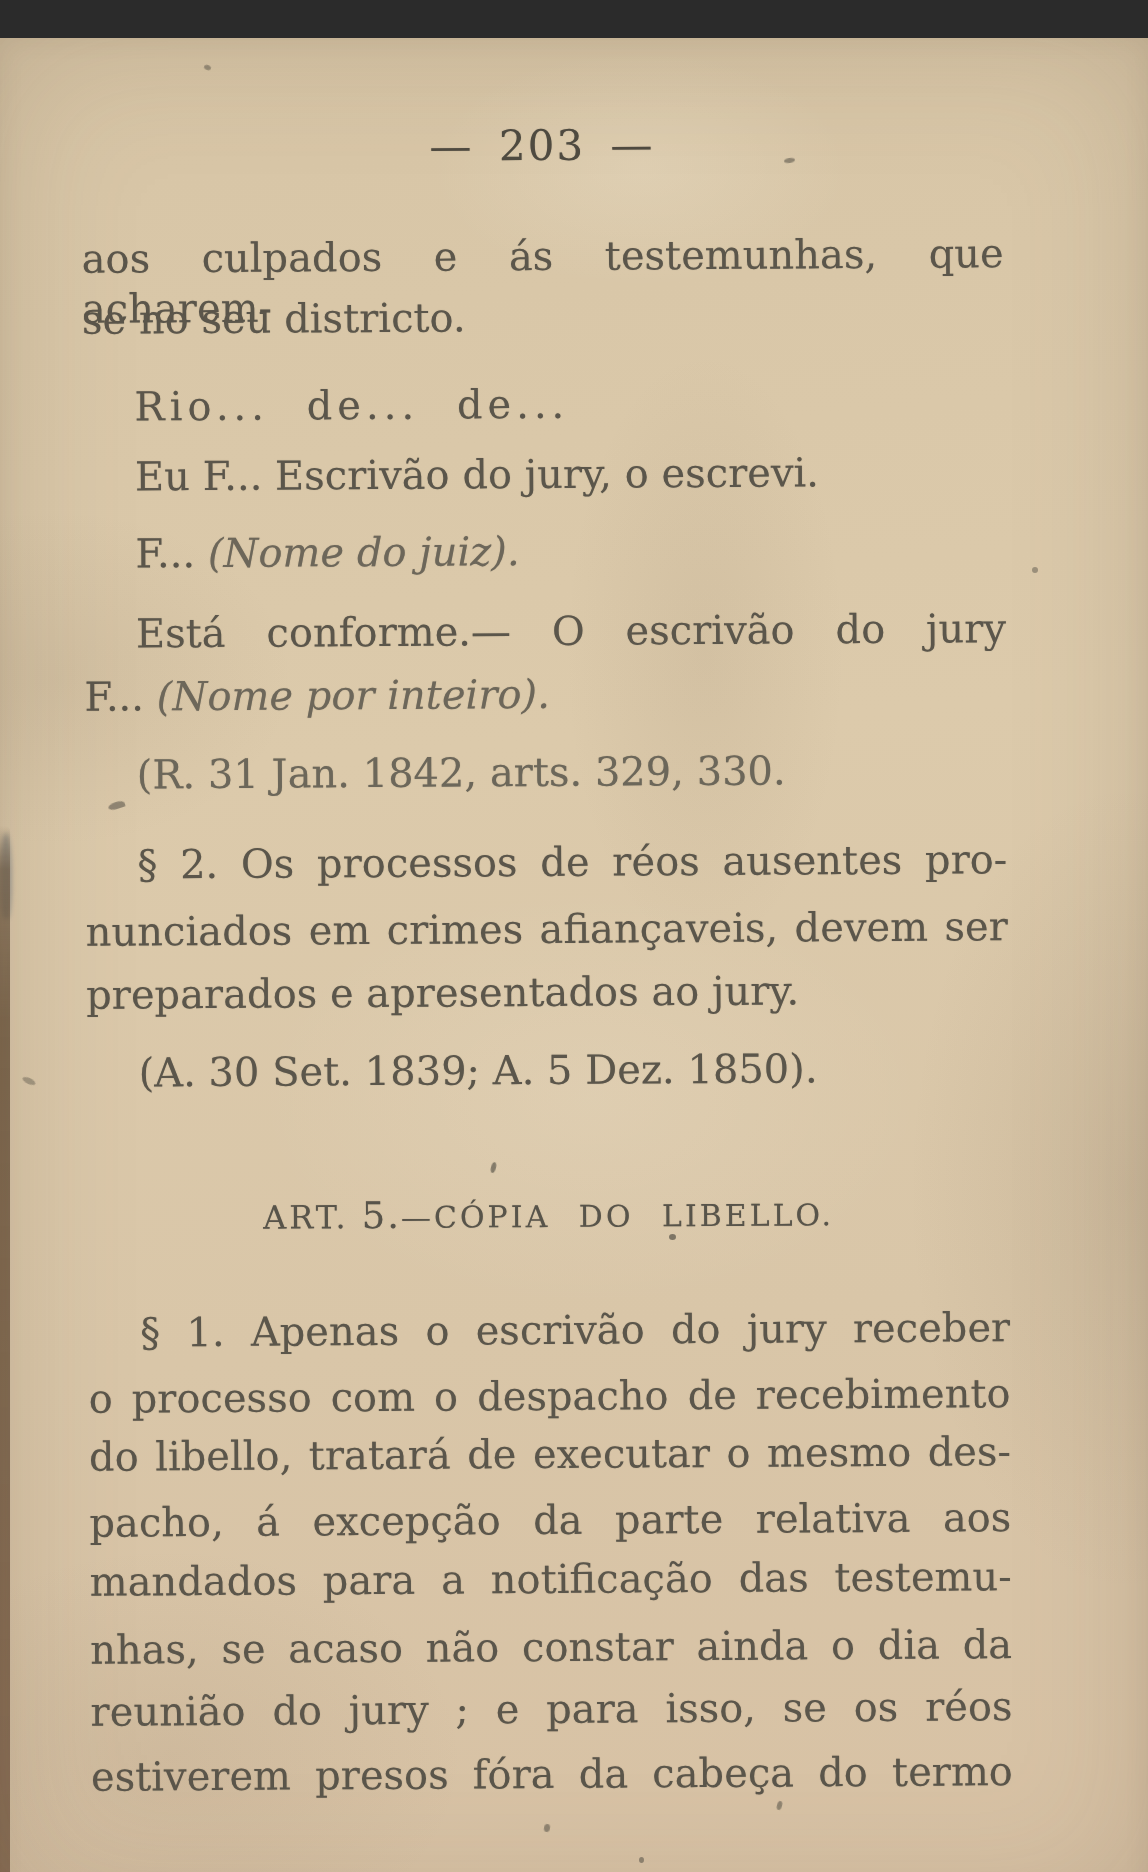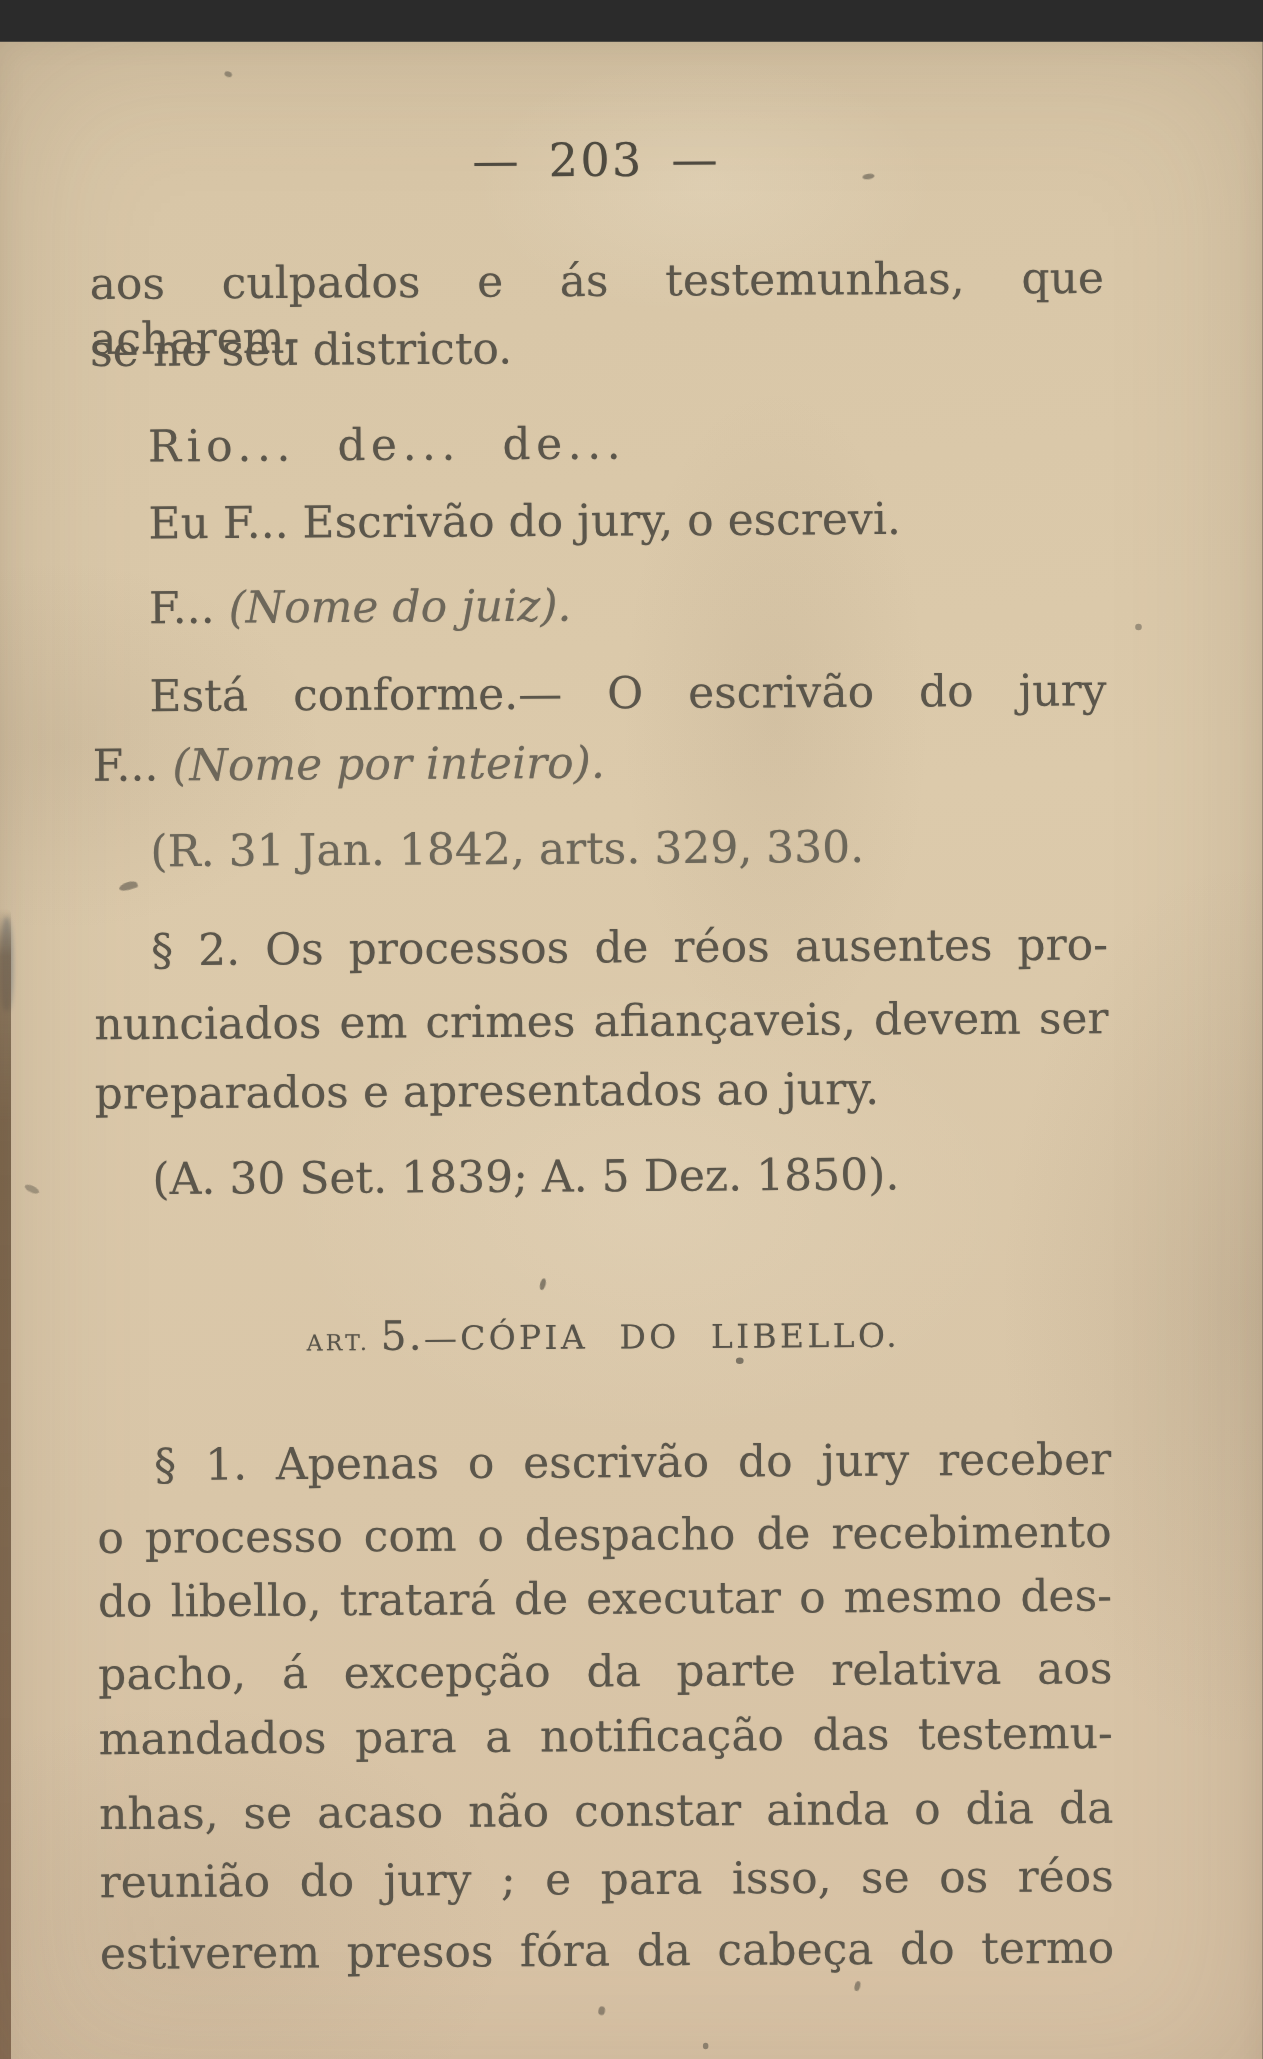--- a/index.html
+++ b/index.html
@@ -31,21 +31,21 @@
     font-size:40px;line-height:50px;color:#5b564b;
     text-shadow:0 0 1px rgba(75,70,58,.38);
     white-space:pre-wrap;
   }
   .a-center{text-align:center;}
   .a-jl{text-align:justify;text-align-last:justify;}
   .ind{text-indent:52px;}
   .spread{word-spacing:20px;letter-spacing:5px;}
   .pagenum{font-size:42px;letter-spacing:2px;word-spacing:10px;color:#4f4b41;}
   .heading{color:#58544a;letter-spacing:2px;}
-  .hsm{font-size:20px;letter-spacing:3px;}
+  .hsm{font-size:32px;letter-spacing:3px;}
   .hnum{font-size:37px;}
   .hcap{font-size:30px;letter-spacing:3px;word-spacing:16px;}
   .it{font-style:italic;color:#6d675a;}
   .faded{color:#6c675a;}
   .binding{
     position:absolute;left:0;top:788px;width:10px;height:1084px;
     background:linear-gradient(to bottom,
       rgba(104,84,62,0) 0%, rgba(104,84,62,.65) 4%,
       rgba(112,90,66,.88) 18%, rgba(122,98,74,.92) 50%,
       rgba(133,106,82,.95) 100%);

